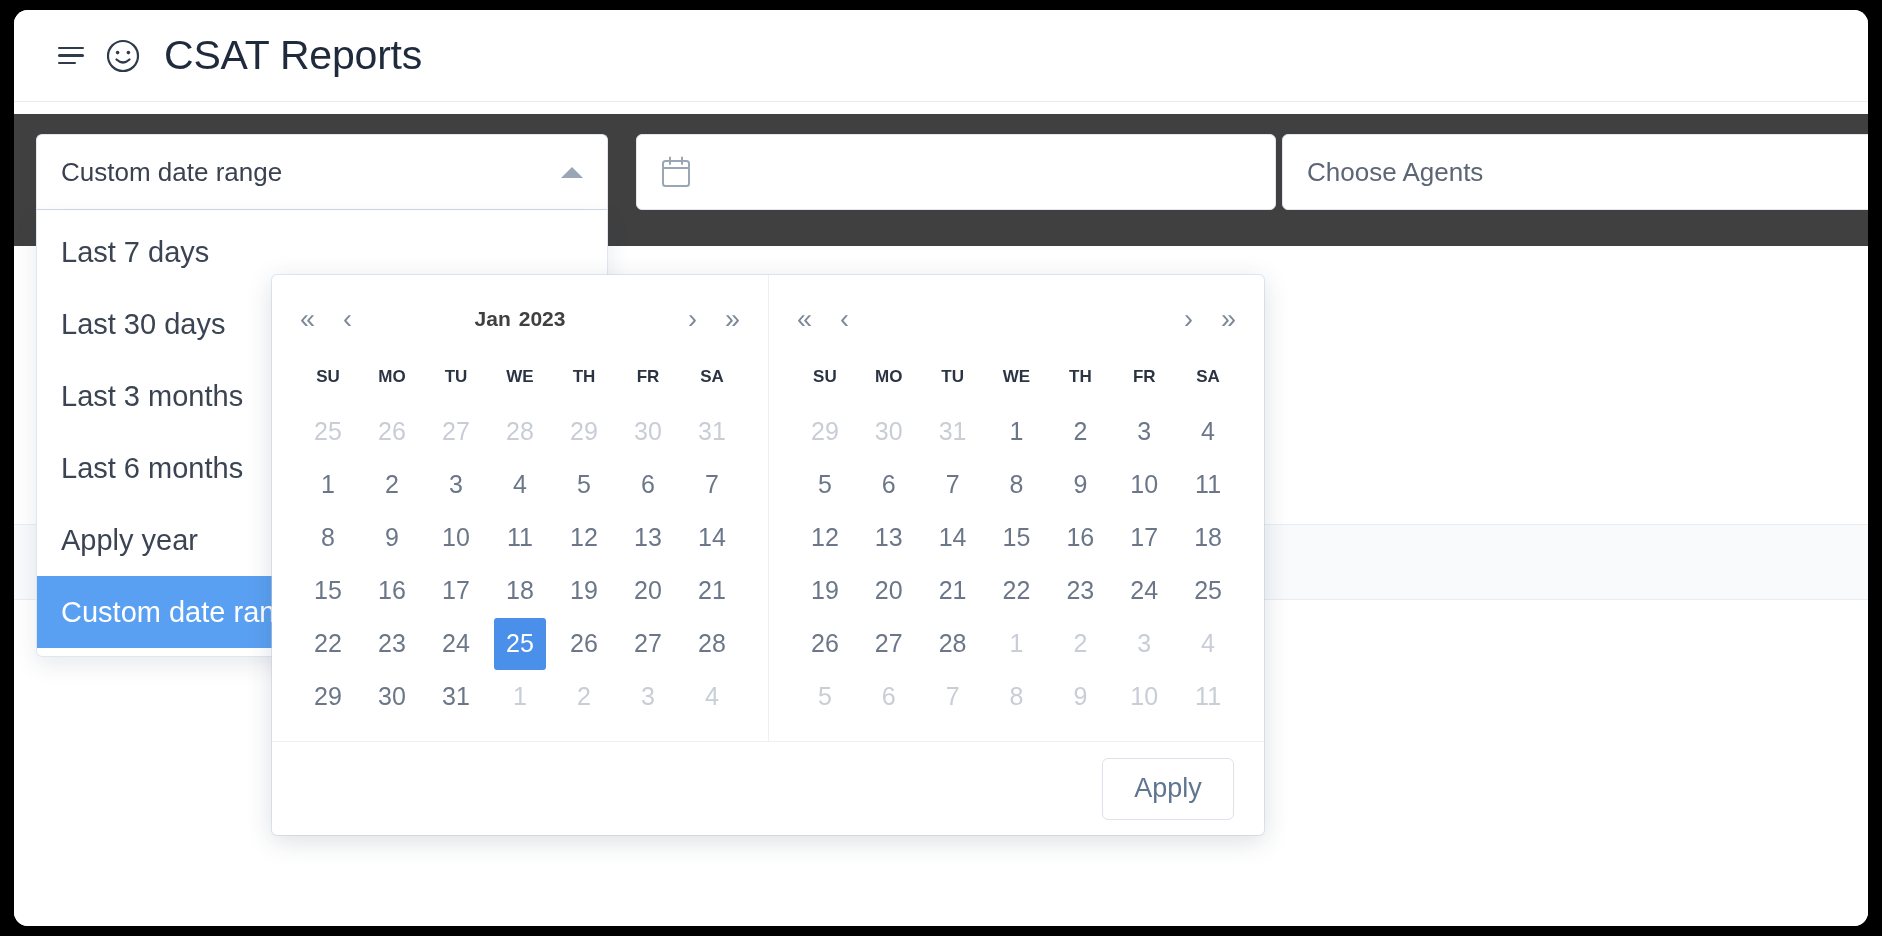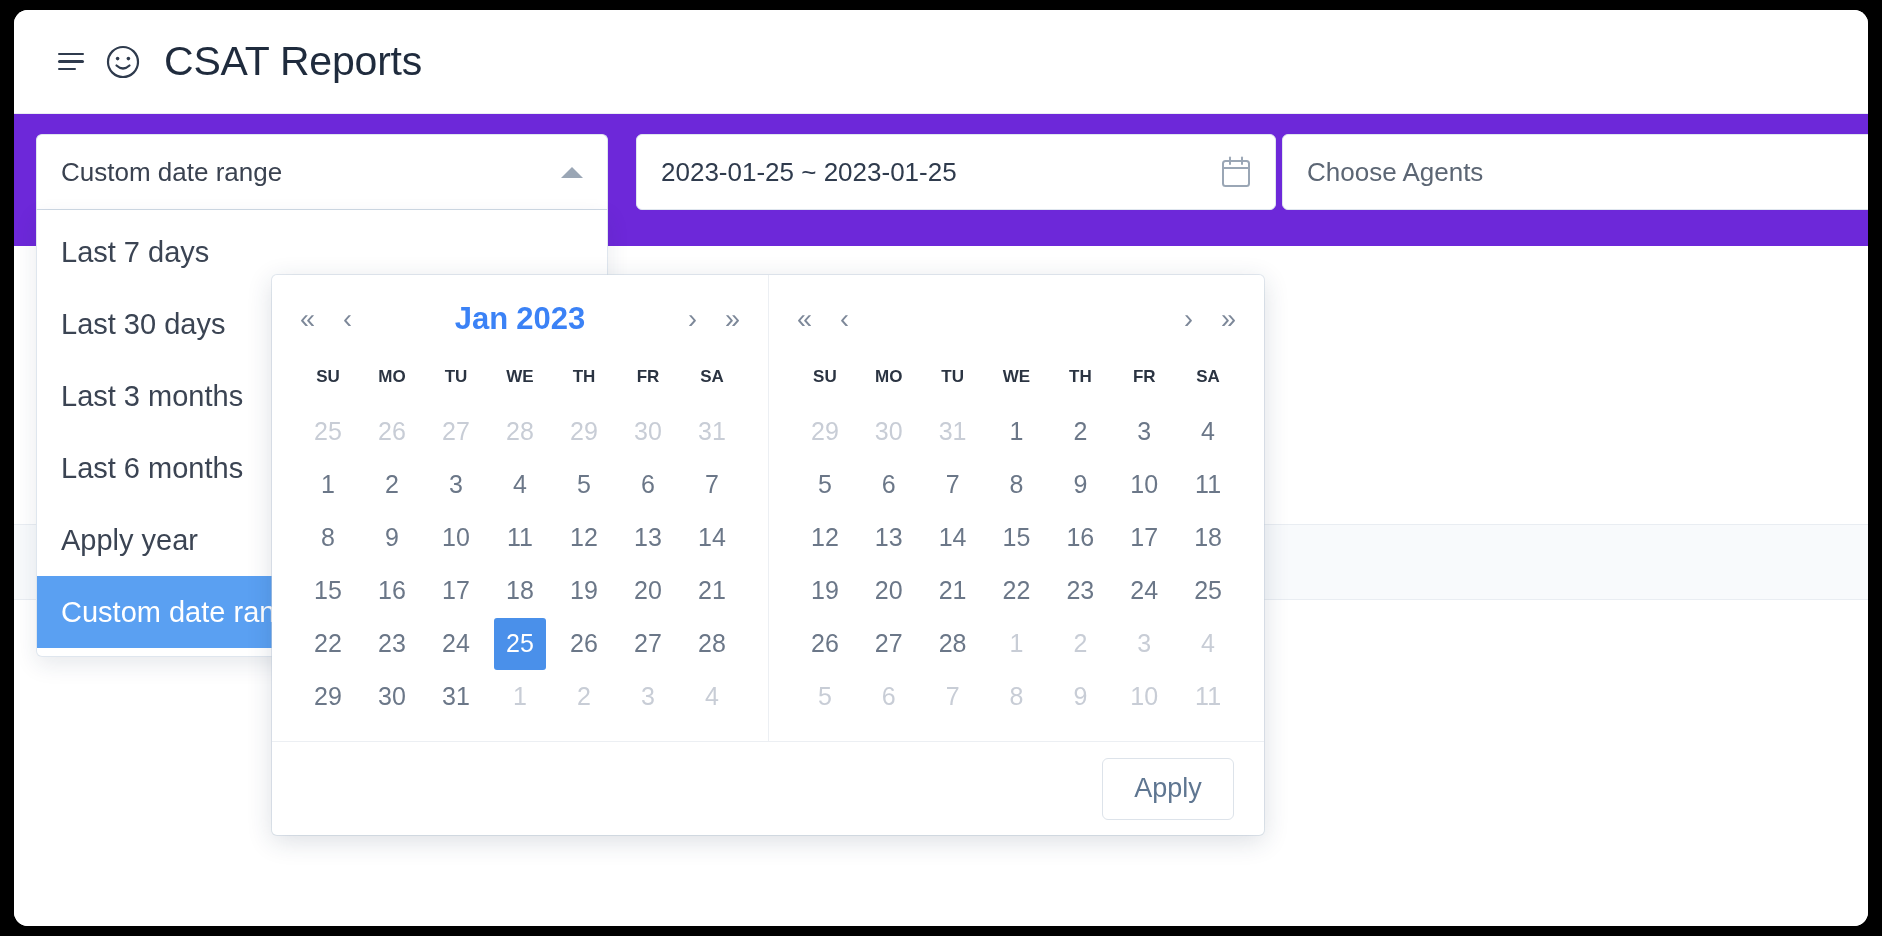--- a/index.html
+++ b/index.html
@@ -26,21 +26,21 @@
     background: #ffffff;
     border-radius: 14px;
     overflow: hidden;
   }
 
   
   .app-header {
     position: absolute;
     left: 0; top: 0;
     width: 100%;
-    height: 104px;
+    height: 92px;
     background: #ffffff;
     border-bottom: 1px solid #e9edf2;
     display: flex;
     align-items: center;
     box-sizing: border-box;
     padding-left: 44px;
   }
   .hamburger-icon {
     width: 26px; height: 20px;
     display: flex; flex-direction: column;
@@ -71,21 +71,21 @@
     line-height: 1;
   }
 
   
   .filter-bar {
     position: absolute;
     left: 0;
     top: 104px;
     width: 100%;
     height: 132px;
-    background: #6d28d9;
+    background: #404040;
     box-sizing: border-box;
   }
   .field {
     position: absolute;
     height: 76px;
     background: #ffffff;
     border: 1px solid #dfe6ee;
     border-radius: 6px;
     box-sizing: border-box;
     display: flex;
@@ -237,22 +237,22 @@
     line-height: 1;
     user-select: none;
     padding: 0 4px;
   }
   .nav-left-group { display: flex; gap: 20px; }
   .nav-right-group { display: flex; gap: 20px; margin-left: auto; }
   .cal-title {
     position: absolute;
     left: 0; right: 0;
     text-align: center;
-    font-size: 31px;
-    color: #3b82f6;
+    font-size: 21px;
+    color: #404040;
     font-weight: 600;
     pointer-events: none;
   }
   .cal-title .mon { margin-right: 8px; }
 
   .weekdays, .week-row {
     display: grid;
     grid-template-columns: repeat(7, 1fr);
   }
   .weekday {
@@ -339,21 +339,20 @@
     </div>
 
     <div class="filter-bar">
 
       <div class="field" id="range-select">
         <span>Custom date range</span>
         <span class="caret-up"></span>
       </div>
 
       <div class="field" id="date-range-field">
-        <span class="range-value">2023-01-25 ~ 2023-01-25</span>
         <svg width="30" height="32" viewBox="0 0 30 32">
           <rect x="2" y="5" width="26" height="25" rx="2.5" fill="none" stroke="#9aa6b5" stroke-width="2"></rect>
           <line x1="2" y1="12" x2="28" y2="12" stroke="#9aa6b5" stroke-width="2"></line>
           <line x1="9" y1="1.5" x2="9" y2="8" stroke="#9aa6b5" stroke-width="2" stroke-linecap="round"></line>
           <line x1="21" y1="1.5" x2="21" y2="8" stroke="#9aa6b5" stroke-width="2" stroke-linecap="round"></line>
         </svg>
       </div>
 
       <div class="field" id="agents-field">
         <span class="agents-placeholder">Choose Agents</span>

